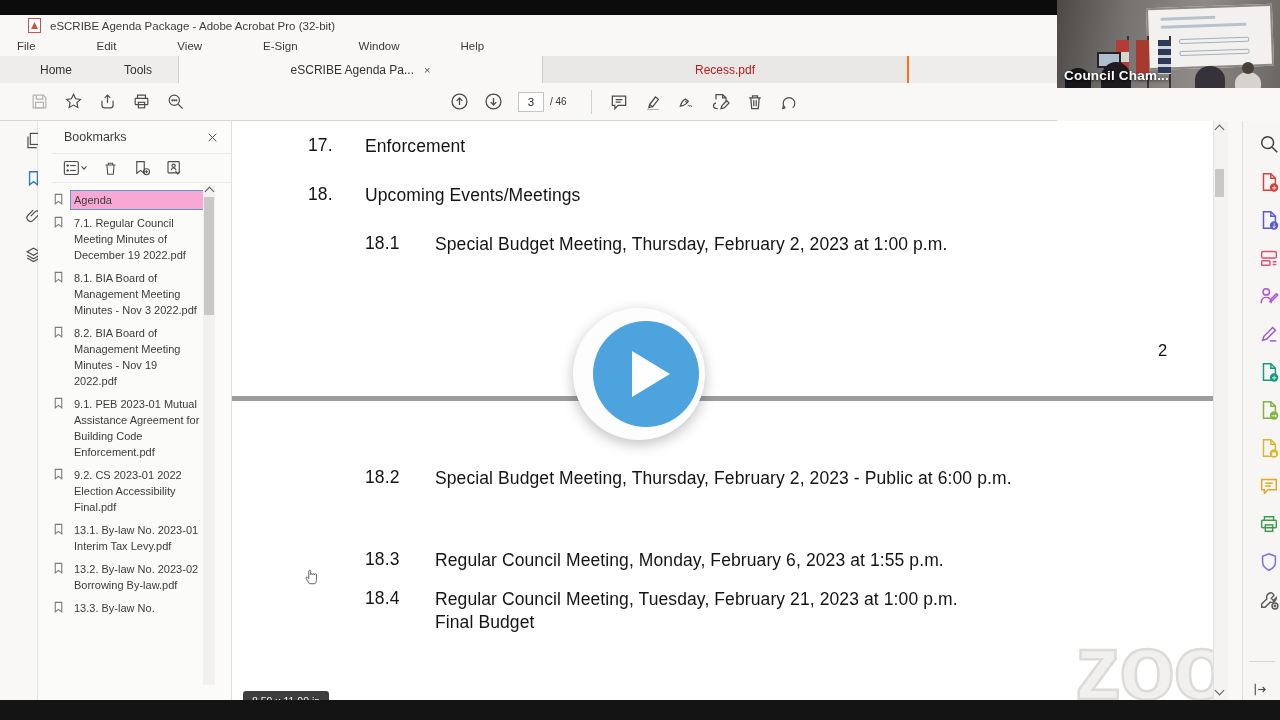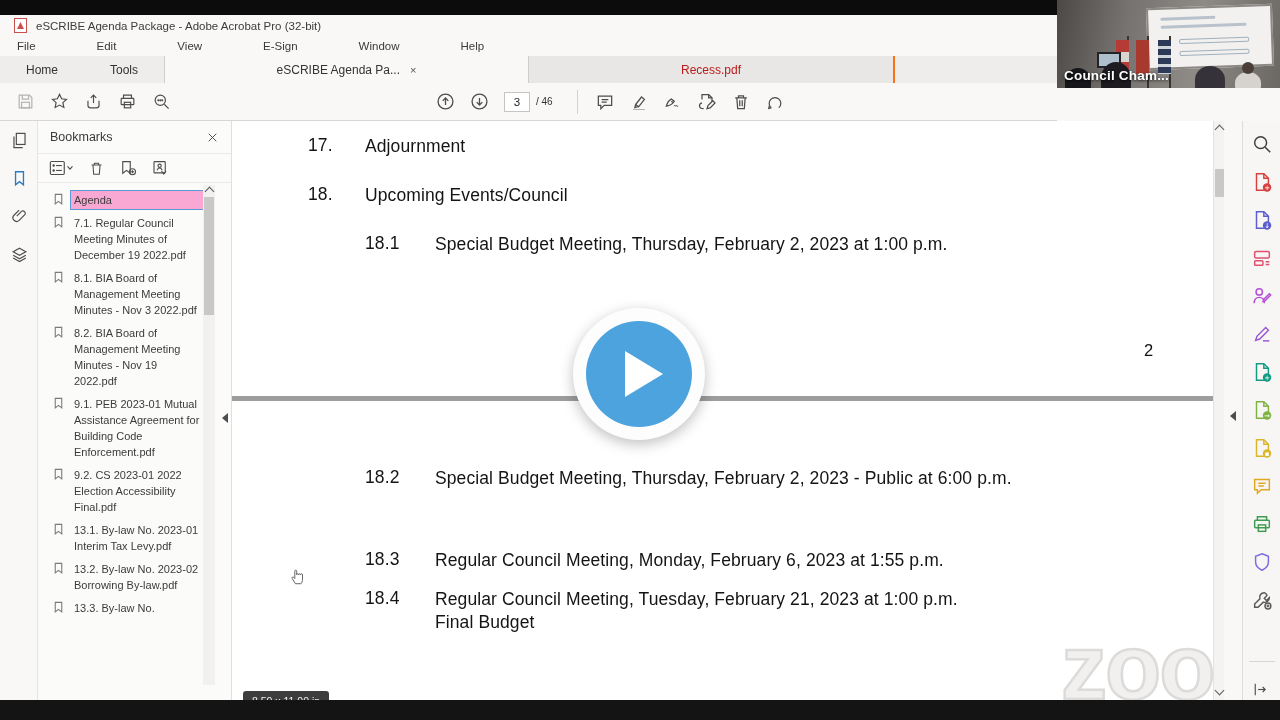--- a/index.html
+++ b/index.html
@@ -1,18 +1,18 @@
 <!DOCTYPE html>
 <html><head>
 <meta charset="utf-8">
 <style>
   * { margin:0; padding:0; box-sizing:border-box; }
   html,body { width:1280px; height:720px; overflow:hidden; background:#000; }
   body { font-family:"Liberation Sans", sans-serif; position:relative; }
-  .abs { position:absolute; }
+  .abs { position:absolute;padding-left:14px; }
   svg { display:block; }
 
   
   #bar-top { left:0; top:0; width:1280px; height:15px; background:#0c0c0c; }
   #bar-bottom { left:0; top:700px; width:1280px; height:20px; background:#141414; }
 
   
   #app { left:0; top:15px; width:1280px; height:685px; background:#f9f8f7; }
 
   
@@ -427,25 +427,25 @@
       <div style="position:absolute;left:2.5px;top:3px;" class="chev up"></div>
       <div id="bm-thumb"></div>
     </div>
   </div>
 
   <div class="abs collapse-handle" style="left:222px;top:398px;"></div>
 
   <div id="doc-area" class="abs">
     <div class="doc-row lvl1" style="top:14px;">
       <span class="num">17.</span>
-      <span class="txt">Adjournment</span>
+      <span class="txt">Enforcement</span>
     </div>
     <div class="doc-row lvl1" style="top:63px;">
       <span class="num">18.</span>
-      <span class="txt">Upcoming Events/Council</span>
+      <span class="txt">Upcoming Events/Meetings</span>
     </div>
     <div class="doc-row lvl2" style="top:112px;">
       <span class="num">18.1</span>
       <span class="txt">Special Budget Meeting, Thursday, February 2, 2023 at 1:00 p.m.</span>
     </div>
     <div class="doc-row lvl2" style="top:346px;">
       <span class="num">18.2</span>
       <span class="txt">Special Budget Meeting, Thursday, February 2, 2023 - Public at 6:00 p.m.</span>
     </div>
     <div class="doc-row lvl2" style="top:428px;">

